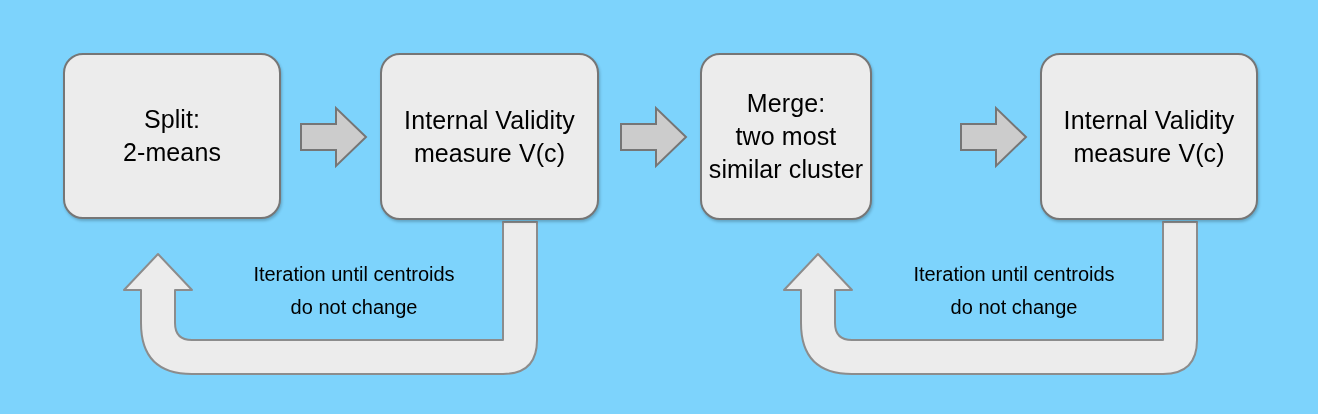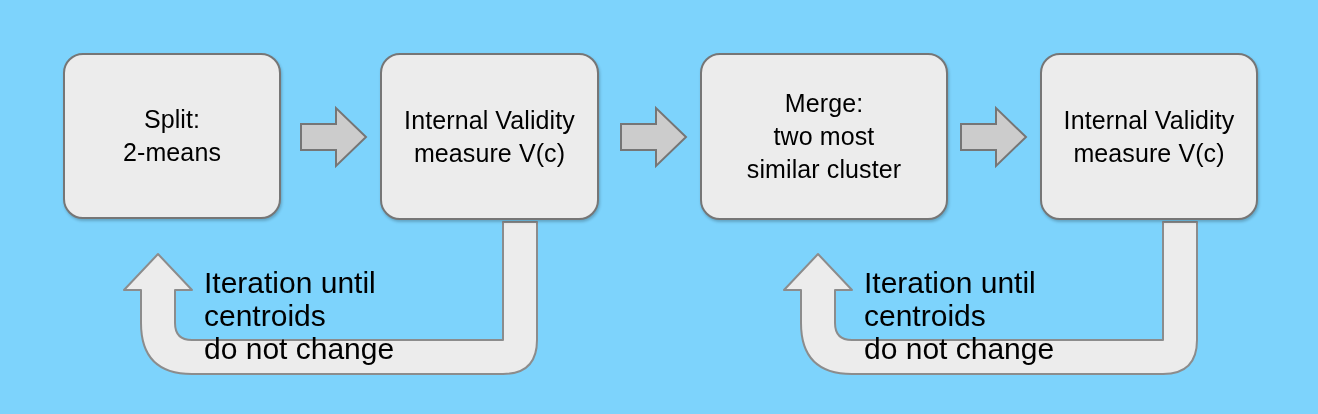--- a/index.html
+++ b/index.html
@@ -37,25 +37,24 @@
     text-align: center;
     color: #000000;
     font-size: 25px;
     line-height: 33px;
     letter-spacing: 0.1px;
     white-space: pre-line;
   }
   .loop-label {
     position: absolute;
     color: #000000;
-    font-size: 30px;
+    font-size: 20px;
     line-height: 33px;
     white-space: pre-line;
-    text-align: left;
-    margin-top: 8px;
+    text-align: center;
   }
 </style>
 </head>
 <body>
 
 <div id="canvas">
 
   <svg class="svg-layer" viewBox="0 0 1318 414">
 
     <g>
@@ -107,21 +106,21 @@
       <path d="M 961 124 L 996 124 L 996 108 L 1026 137 L 996 166 L 996 150 L 961 150 Z" fill="#cccccc" stroke="#767676" stroke-width="2" stroke-linejoin="miter"></path>
     </g>
   </svg>
 
   <div class="proc-box" style="left:63px; top:53px; width:218px; height:166px;">Split:
 2-means</div>
 
   <div class="proc-box" style="left:380px; top:53px; width:219px; height:167px;">Internal Validity
 measure V(c)</div>
 
-  <div class="proc-box" style="left:700px; top:53px; width:248px; height:167px;">Merge:
+  <div class="proc-box" style="left:700px; top:53px; width:172px; height:167px;">Merge:
 two most
 similar cluster</div>
 
   <div class="proc-box" style="left:1040px; top:53px; width:218px; height:167px;">Internal Validity
 measure V(c)</div>
 
   <div class="loop-label" style="left:204px; top:258px; width:300px;">Iteration until centroids
 do not change</div>
 
   <div class="loop-label" style="left:864px; top:258px; width:300px;">Iteration until centroids

